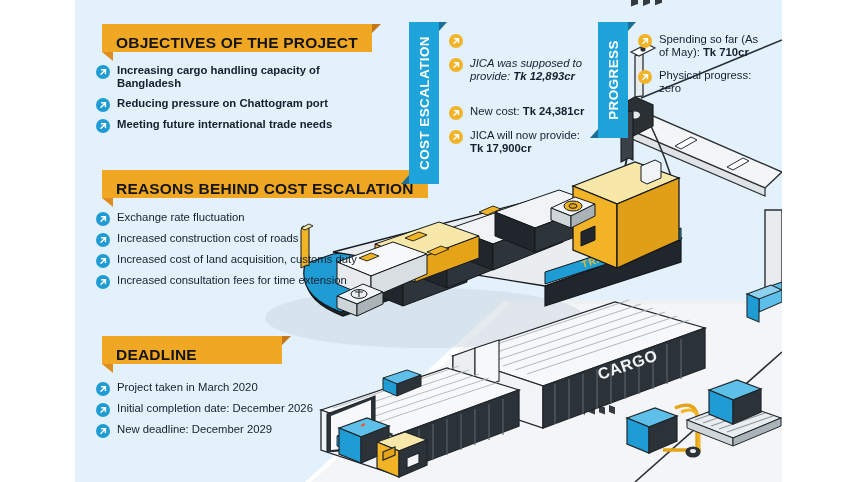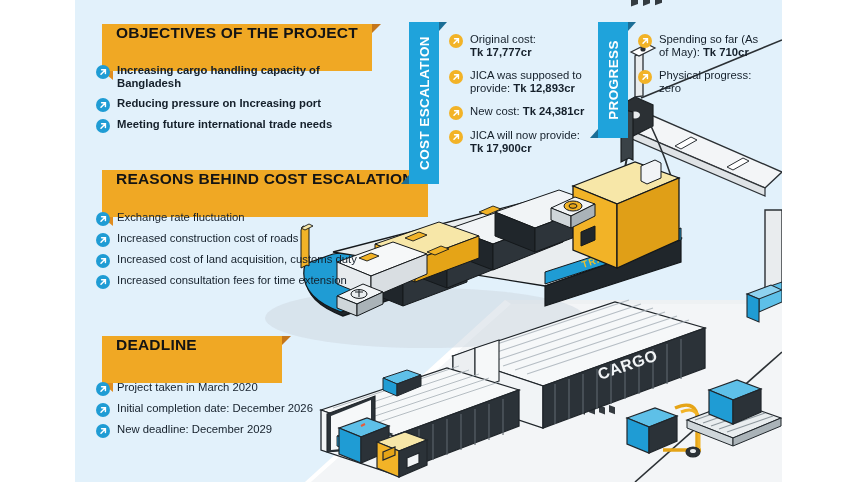--- a/index.html
+++ b/index.html
@@ -3,21 +3,21 @@
 <meta charset="utf-8">
 <style>
   html,body{margin:0;padding:0;background:#ffffff;}
   body{width:857px;height:482px;overflow:hidden;font-family:"Liberation Sans",sans-serif;}
   #root{position:relative;width:857px;height:482px;background:#ffffff;}
 
   
   .panel{position:absolute;left:75px;top:0;width:707px;height:482px;background:#e2f1fb;overflow:hidden;}
 
   
-  .obanner{position:absolute;height:47px;background:#f0a824;display:flex;align-items:flex-start;padding:0 14px 0 14px;box-sizing:border-box;}
+  .obanner{position:absolute;height:28px;background:#f0a824;display:flex;align-items:flex-end;padding:0 14px 0 14px;box-sizing:border-box;}
   .obanner .btxt{font-family:"Liberation Sans",sans-serif;font-weight:bold;font-size:15.5px;letter-spacing:.2px;color:#141414;white-space:nowrap;}
   .obanner .fold-tr{position:absolute;right:-9px;top:0;width:0;height:0;border-left:9px solid #c4761b;border-bottom:9px solid transparent;}
   .obanner .fold-bl{position:absolute;left:0;bottom:-9px;width:0;height:0;border-right:11px solid #e08d1f;border-bottom:9px solid transparent;}
 
   
   .blist{position:absolute;}
   .brow{display:flex;align-items:flex-start;margin-bottom:6px;}
   .bic{flex:0 0 auto;width:14px;height:14px;border-radius:50%;margin-right:7px;margin-top:1px;position:relative;}
   .bic.blue{background:#1f9cd4;}
   .bic.amber{background:#f2b327;}
@@ -330,21 +330,21 @@
             </svg>
         </span>
         <span class="btext">Increasing cargo handling capacity of Bangladesh</span>
       </div>
       <div class="brow">
         <span class="bic blue">
           <svg width="14" height="14" viewBox="0 0 14 14">
               <path d="M5 9.2 L9.2 5 M5.6 4.8 L9.4 4.8 L9.4 8.6" stroke="#ffffff" stroke-width="1.5" fill="none" stroke-linecap="round"></path>
             </svg>
         </span>
-        <span class="btext">Reducing pressure on Increasing port</span>
+        <span class="btext">Reducing pressure on Chattogram port</span>
       </div>
       <div class="brow">
         <span class="bic blue">
           <svg width="14" height="14" viewBox="0 0 14 14">
               <path d="M5 9.2 L9.2 5 M5.6 4.8 L9.4 4.8 L9.4 8.6" stroke="#ffffff" stroke-width="1.5" fill="none" stroke-linecap="round"></path>
             </svg>
         </span>
         <span class="btext">Meeting future international trade needs</span>
       </div>
     </div>
@@ -426,26 +426,22 @@
       <i class="cfold-tr"></i>
       <i class="cfold-bl"></i>
     </div>
     <div class="blist" style="left:374px;top:33px;width:138px;">
       <div class="brow" style="margin-bottom:9px;">
         <span class="bic amber">
           <svg width="14" height="14" viewBox="0 0 14 14">
               <path d="M5 9.2 L9.2 5 M5.6 4.8 L9.4 4.8 L9.4 8.6" stroke="#ffffff" stroke-width="1.5" fill="none" stroke-linecap="round"></path>
             </svg>
         </span>
-        <span class="btext">
-          <span>Original cost:</span><br>
-          <b>Tk 17,777cr</b>
-        </span>
-      </div>
-      <div class="brow" style="margin-bottom:9px;">
+      </div>
+      <div class="brow" style="margin-bottom:21px;font-style:italic;">
         <span class="bic amber">
           <svg width="14" height="14" viewBox="0 0 14 14">
               <path d="M5 9.2 L9.2 5 M5.6 4.8 L9.4 4.8 L9.4 8.6" stroke="#ffffff" stroke-width="1.5" fill="none" stroke-linecap="round"></path>
             </svg>
         </span>
         <span class="btext">
           <span>JICA was supposed to provide:</span>
           <b>Tk 12,893cr</b>
         </span>
       </div>

